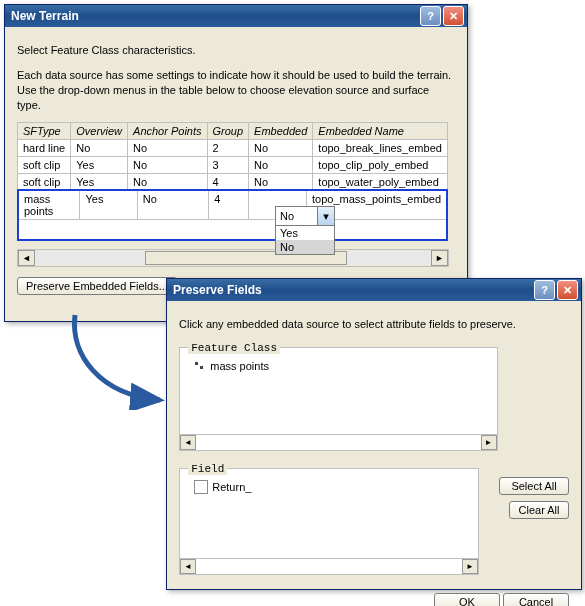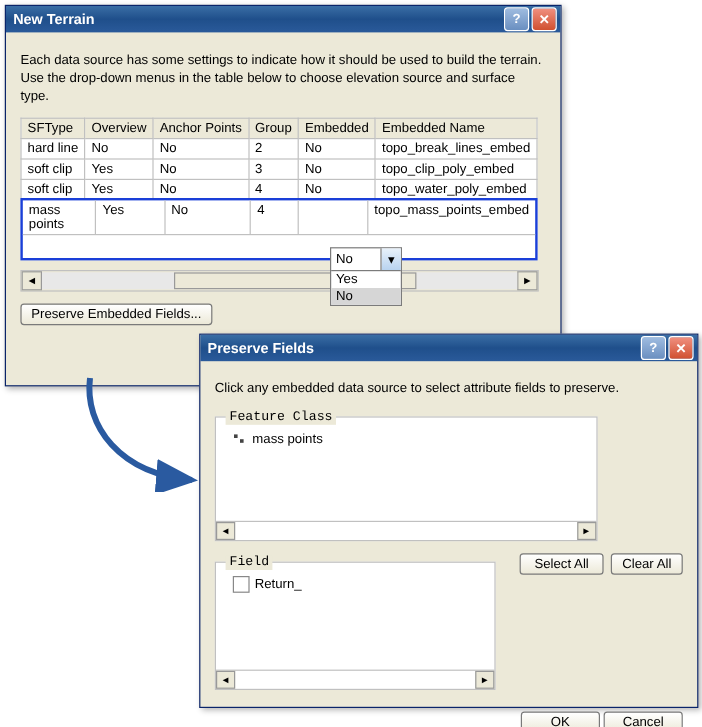--- a/index.html
+++ b/index.html
@@ -64,20 +64,21 @@
   }
   table.grid th, table.grid td {
     border: 1px solid #c0c0c0;
     padding: 2px 5px;
     text-align: left;
     white-space: nowrap;
   }
   table.grid th {
     background: #ece9d8;
     font-weight: normal;
+    font-style: italic;
   }
   .dropdown {
     position: absolute;
     background: #fff;
     border: 1px solid #7b7b7b;
     width: 58px;
     left: 270px;
     top: 201px;
     font-size: 11px;
     z-index: 10;
@@ -190,20 +191,21 @@
 <body>
 
 <div class="dialog" style="left:4px; top:4px; width:462px; height:316px;">
   <div class="titlebar">
     <span>New Terrain</span>
     <span class="spacer"></span>
     <span class="title-btn help">?</span>
     <span class="title-btn close">✕</span>
   </div>
   <div class="dialog-body">
+    <div class="para">Select Feature Class characteristics.</div>
     <div class="para">Each data source has some settings to indicate how it should be used to build the terrain.  Use the drop-down menus in the table below to choose elevation source and surface type.</div>
 
     <table class="grid">
       <tbody>
           <tr>
         <th>SFType</th>
         <th>Overview</th>
         <th>Anchor Points</th>
         <th>Group</th>
         <th>Embedded</th>
@@ -312,21 +314,21 @@
           <span>Return_</span>
         </div>
         <div style="position:absolute;left:0;right:0;bottom:0;">
           <div class="hscroll2">
             <div class="arrow">◄</div>
             <div class="track"></div>
             <div class="arrow">►</div>
           </div>
         </div>
       </fieldset>
-      <div style="display:flex;flex-direction:row;gap:6px;margin-top:4px;">
+      <div style="display:flex;flex-direction:column;gap:6px;margin-top:20px;align-items:flex-end;">
         <button class="btn" style="width:70px;">Select All</button>
         <button class="btn" style="width:54px;">Clear All</button>
       </div>
     </div>
 
     <div style="text-align:right; margin-top:12px;">
       <button class="btn" style="min-width:66px;">OK</button>
       <button class="btn" style="min-width:66px;">Cancel</button>
     </div>
   </div>

